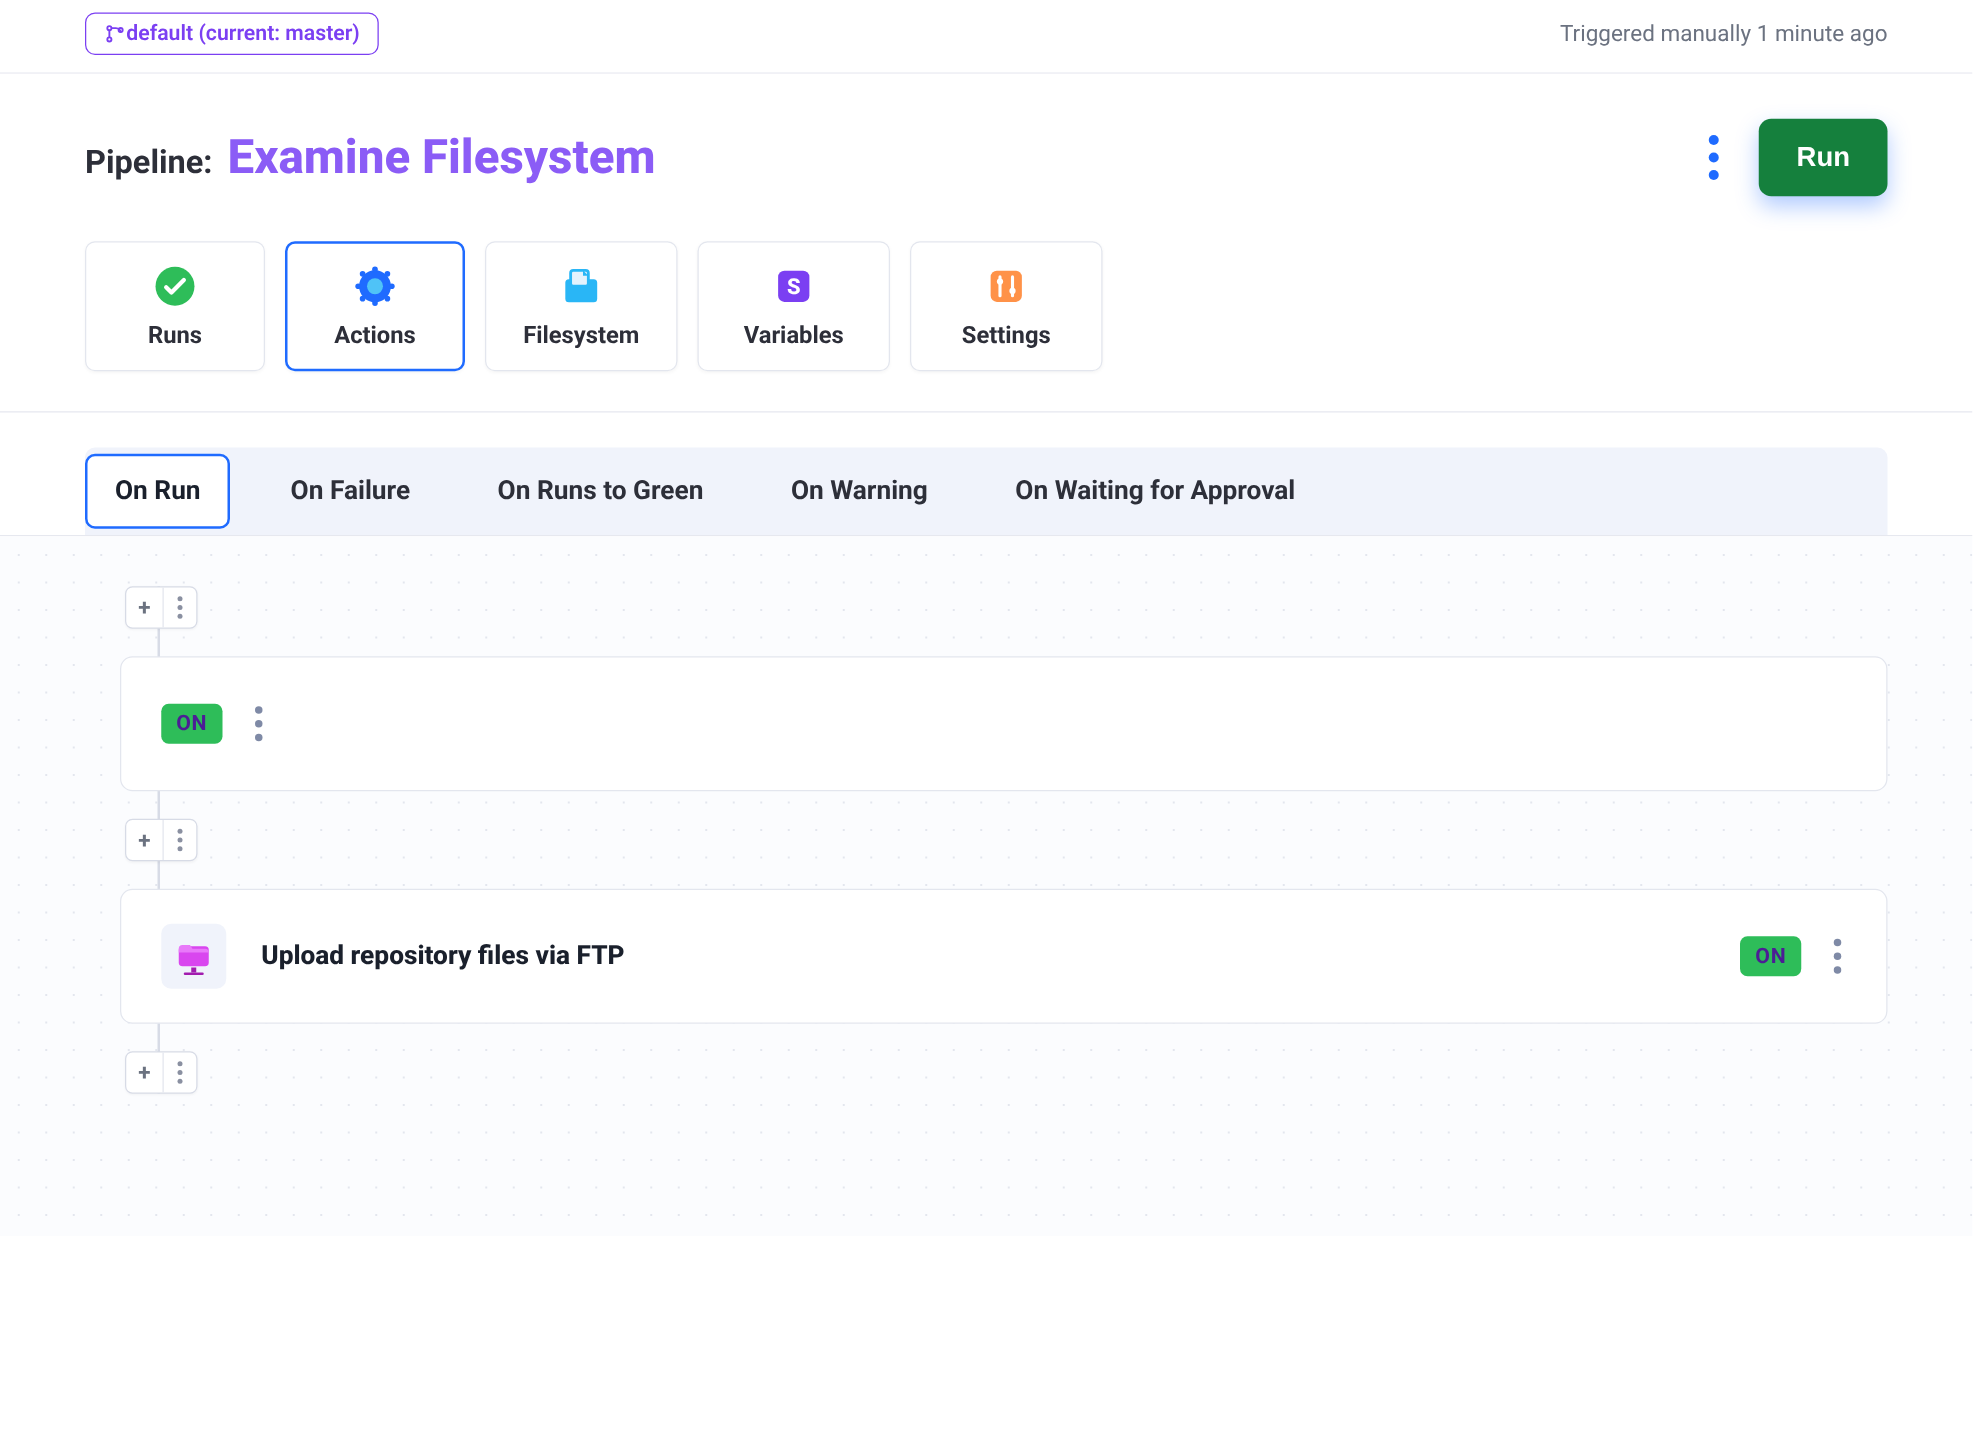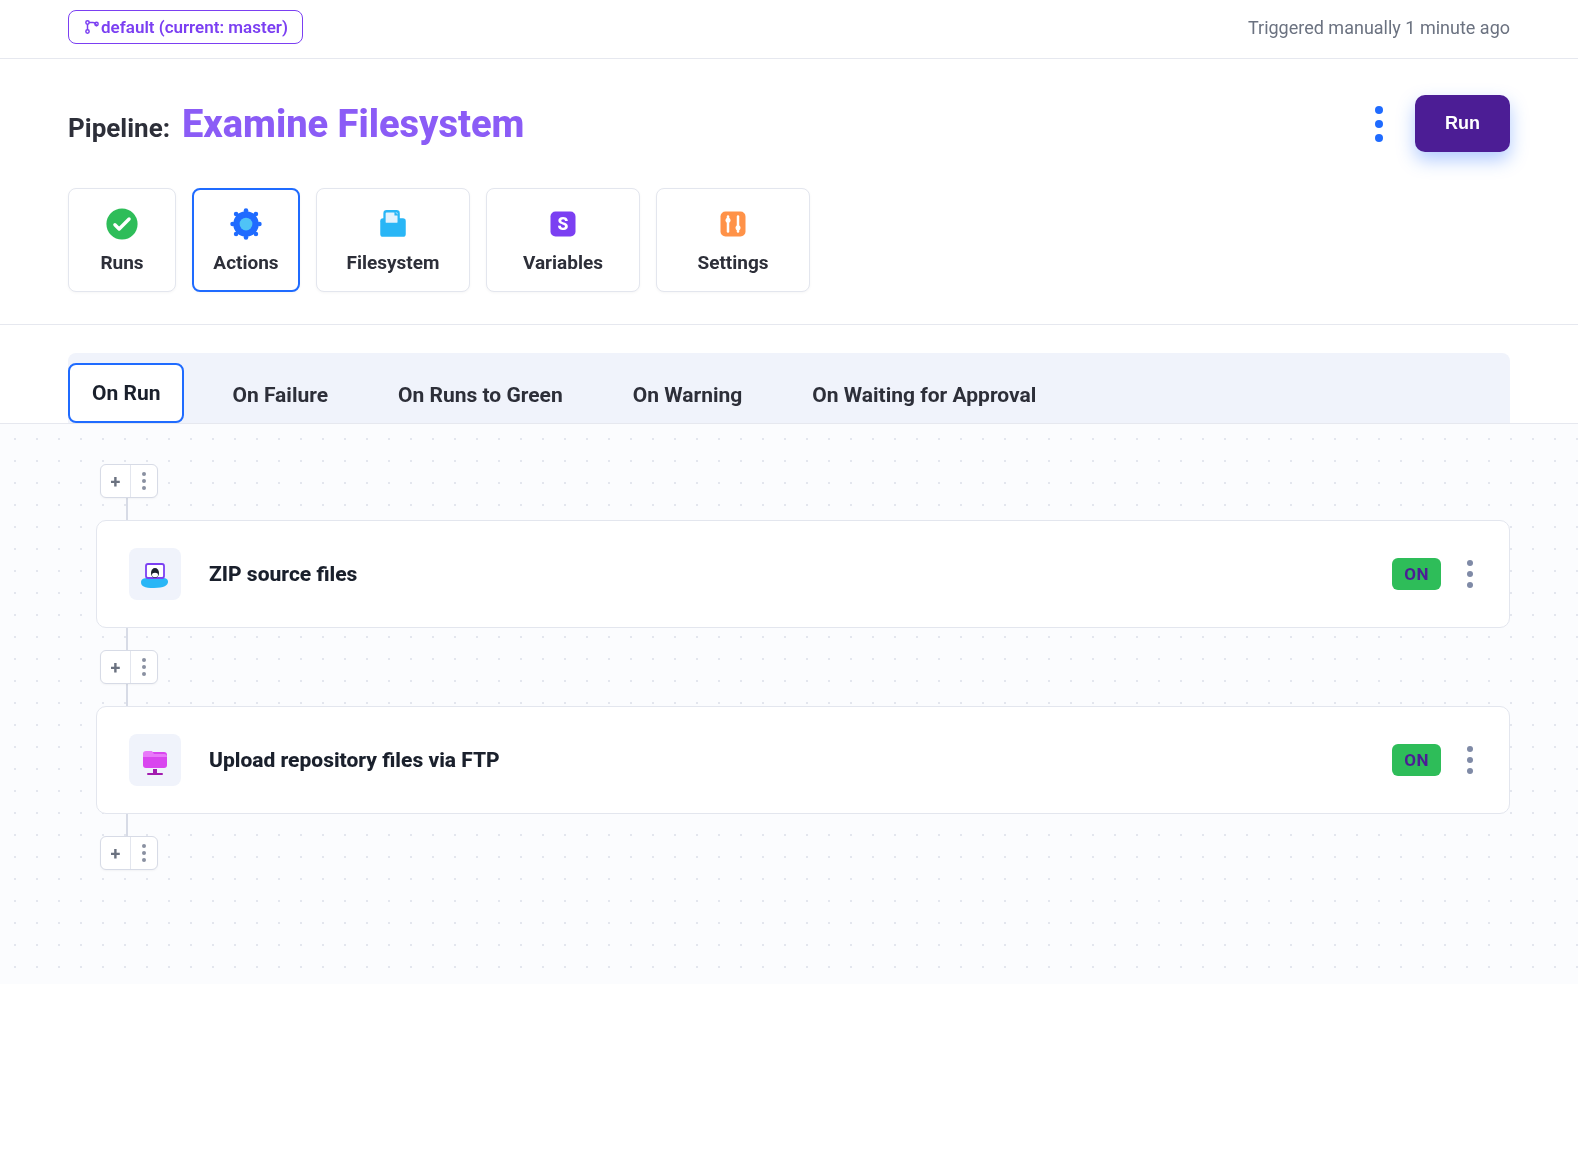--- a/index.html
+++ b/index.html
@@ -50,35 +50,35 @@
   .title-block { display: flex; align-items: baseline; gap: 12px; }
   .title-prefix { font-size: 26px; font-weight: 700; color:#2d2f39; }
   .title-name { font-size: 38px; font-weight: 800; color:#8b5cf6;}
   .header-actions { display: flex; align-items: center; gap: 24px; }
   .kebab-blue {
     display: flex; flex-direction: column; gap: 6px; align-items: center;
     cursor: pointer; padding:8px;
   }
   .kebab-blue span { width: 8px; height: 8px; border-radius: 50%; background: #1f6bff; }
   .run-btn {
-    background: #4c1d95;
+    background: #15803d;
     color: #fff;
     border: none;
     border-radius: 10px;
     padding: 18px 30px;
-    font-size: 18px;
+    font-size: 22px;
     font-weight: 700;
     cursor: pointer;
     box-shadow: 0 8px 18px rgba(31,107,255,0.35);
   }
 
   
   .navcards { display: flex; gap: 16px; margin-top: 36px; padding-bottom: 32px;}
   .navcard {
-    width: 108px;
+    width: 144px;
     height: 104px;
     border: 1.5px solid #e3e6ee;
     border-radius: 8px;
     background: #fff;
     display: flex; flex-direction: column; align-items: center; justify-content: center;
     gap: 10px;
     cursor: pointer;
     box-shadow: 0 1px 3px rgba(0,0,0,0.04);
   }
   .navcard.wide { width: 154px; }
@@ -88,21 +88,21 @@
 
   
   .subtabs-wrap {
     padding: 28px 68px 0 68px;
     border-bottom: 1px solid #e6e8ef;
   }
   .subtabs {
     background: #f0f3fb;
     border-radius: 8px 8px 0 0;
     display: flex;
-    align-items: flex-end;
+    align-items: center;
     gap: 26px;
     padding: 0 8px 0 0;
     height: 70px;
   }
   .subtab {
     font-size: 21px;
     font-weight: 700;
     color: #2d2f39;
     padding: 16px 22px;
     border-radius: 8px;
@@ -291,31 +291,20 @@
       <div class="plus">+</div>
       <div class="dots">
           <span></span>
           <span></span>
           <span></span>
         </div>
     </div>
     <div class="spacer"></div>
 
     <div class="action-card">
-      <div class="action-left">
-        <div class="ac-icon">
-          <svg width="40" height="40" viewBox="0 0 40 40">
-            <path d="M6 28c0-4 5-4 8-4h14c3 0 5 1 5 4s-4 6-14 6S6 32 6 28z" fill="#29b6f6"></path>
-            <rect x="11" y="10" width="18" height="14" rx="2" fill="#fff" stroke="#7b3ff2" stroke-width="1.8"></rect>
-            <ellipse cx="20" cy="19" rx="4" ry="5" fill="#1a202c"></ellipse>
-              <ellipse cx="20" cy="21" rx="3" ry="2.2" fill="#fff"></ellipse>
-          </svg>
-        </div>
-        <div class="action-title">ZIP source files</div>
-      </div>
       <div class="action-right">
         <div class="on-badge">ON</div>
         <div class="vdots">
             <span></span>
             <span></span>
             <span></span>
           </div>
       </div>
     </div>
 

